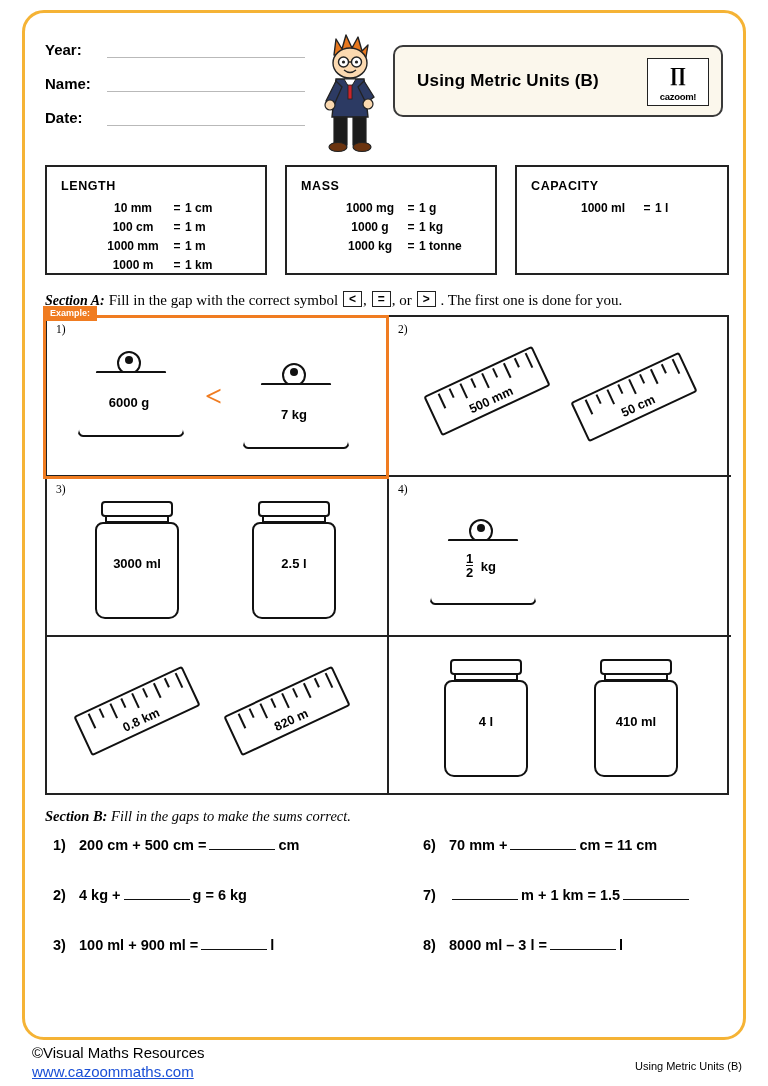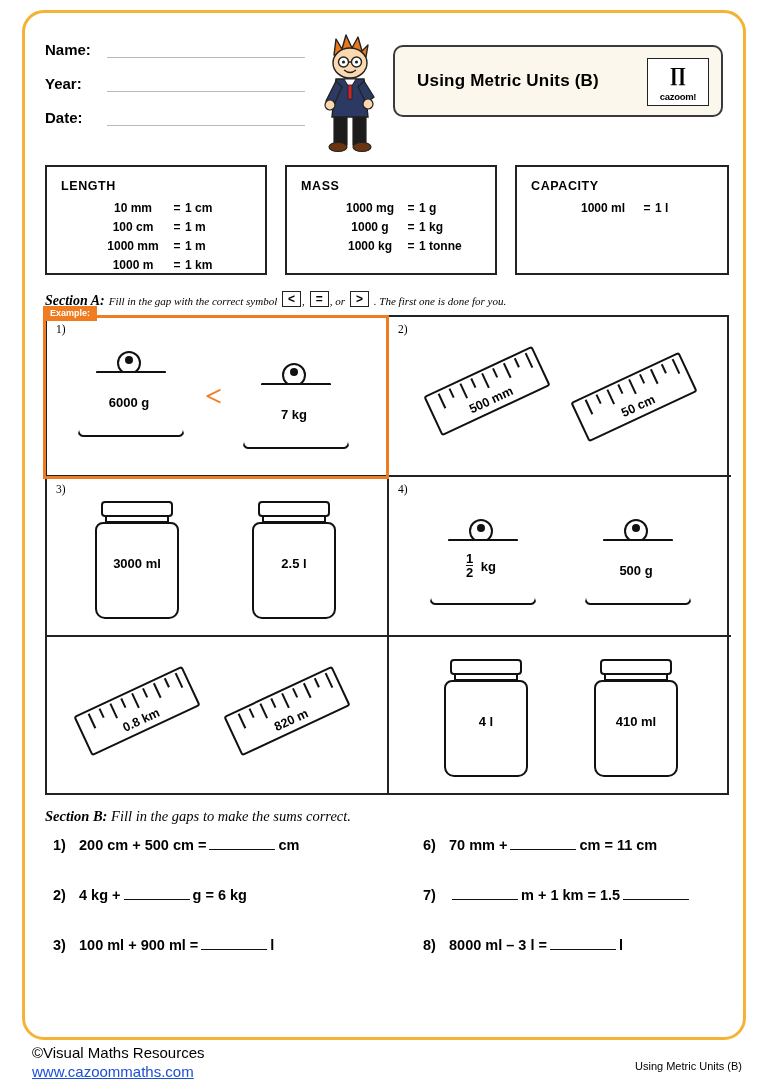--- a/index.html
+++ b/index.html
@@ -52,21 +52,21 @@
   .convbox h4{margin:0;position:absolute;left:14px;top:12px;font-size:12.5px;font-weight:bold;letter-spacing:.6px;}
   .convlist{position:absolute;left:14px;top:34px;font-size:12px;font-weight:bold;}
   .convlist .r{display:flex;margin-bottom:5px;}
   .convlist .a{width:72px;margin-left:36px;}
   .convlist .eq{width:16px;}
   .convlist .b{}
   .cb2 .convlist .a{width:66px;}
   
   .secA{position:absolute;left:20px;top:278px;width:690px;font-size:14px;}
   .secA .sname{font-family:"Liberation Serif",serif;font-weight:bold;font-style:italic;font-size:14px;}
-  .secA .stext{font-family:"Liberation Serif",serif;font-style:italic;font-size:11px;}
+  .secA .stext{font-family:"Liberation Serif",serif;font-size:15px;}
   .symb{
     display:inline-block;border:1.4px solid #222;padding:0 5px;margin:0 1px;
     font-family:"Liberation Sans",sans-serif;font-style:normal;font-weight:bold;font-size:12px;
     vertical-align:2px;
   }
   
   .grid{position:absolute;left:20px;top:302px;width:684px;height:480px;border:2px solid #222;box-sizing:border-box;}
   .cell{position:absolute;box-sizing:border-box;border-right:2px solid #222;border-bottom:2px solid #222;}
   .c1{left:0;top:0;width:342px;height:160px;}
   .c2{left:342px;top:0;width:342px;height:160px;border-right:none;}
@@ -157,25 +157,25 @@
 </style>
 </head>
 <body>
 
 <div class="sheet">
 
   <div class="hdr">
 
     <div class="fields">
       <div class="field">
+        <span class="lab">Year:</span>
+        <span class="line"></span>
+      </div>
+      <div class="field">
         <span class="lab">Name:</span>
-        <span class="line"></span>
-      </div>
-      <div class="field">
-        <span class="lab">Year:</span>
         <span class="line"></span>
       </div>
       <div class="field">
         <span class="lab">Date:</span>
         <span class="line"></span>
       </div>
     </div>
 
     <div class="mascot">
       <svg width="80" height="130" viewBox="0 0 80 130">
@@ -360,26 +360,20 @@
         <div class="dot"></div>
         <div class="body"></div>
         <div class="frac">
           <span class="f">
             <span class="n">1</span>
             <span class="d">2</span>
           </span>
           <span class="u">kg</span>
         </div>
       </div>
-      <div class="weight" style="left:195px;top:40px;">
-        <div class="ring"></div>
-        <div class="dot"></div>
-        <div class="body"></div>
-        <div class="txt">500 g</div>
-      </div>
     </div>
 
     <div class="cell c5">
       <span class="qnum"></span>
       <div class="ruler" style="left:30px;top:52px;transform:rotate(-25deg);">
         <div class="rb">
           <div class="tick" style="left:12px;height:16px;"></div>
           <div class="tick" style="left:24px;height:10px;"></div>
           <div class="tick" style="left:36px;height:16px;"></div>
           <div class="tick" style="left:48px;height:10px;"></div>

